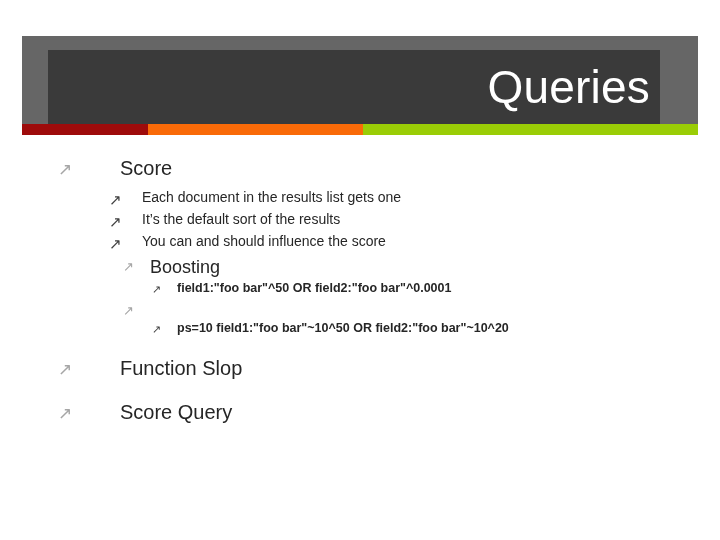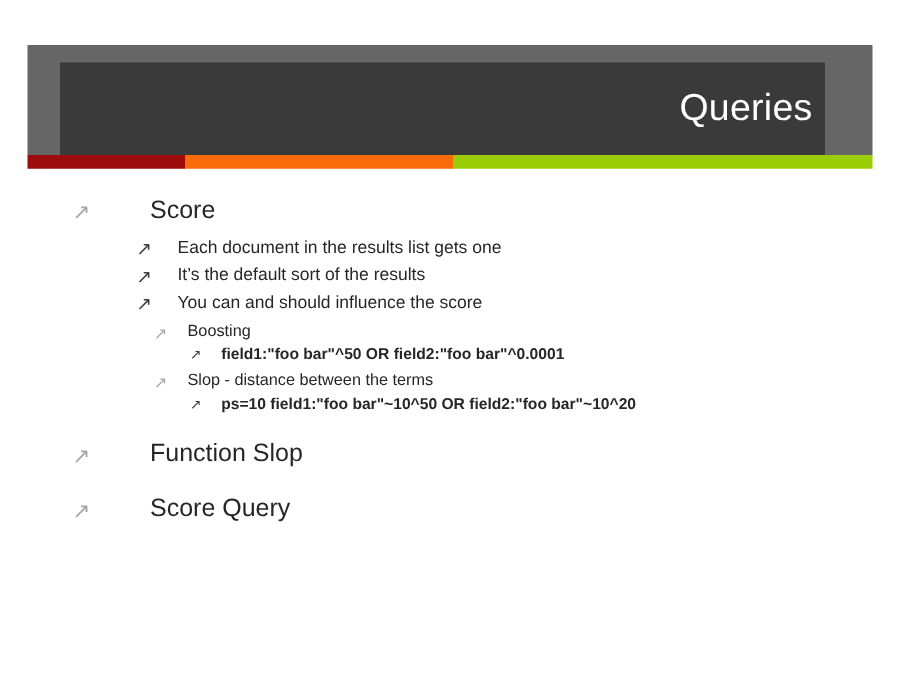--- a/index.html
+++ b/index.html
@@ -44,21 +44,21 @@
   .slide-title {
     position: absolute;
     left: 48px;
     top: 50px;
     width: 602px;
     height: 74px;
     display: flex;
     align-items: center;
     justify-content: flex-end;
     color: #ffffff;
-    font-size: 30px;
+    font-size: 46px;
     font-weight: 400;
     letter-spacing: 0.2px;
     line-height: 1;
     white-space: nowrap;
   }
 
   
   .accent-bar {
     position: absolute;
     left: 22px;
@@ -140,21 +140,21 @@
   }
   .lvl3 .bullet-glyph {
     color: #a6a6a6;
     font-size: 13px;
     width: 27px;
     position: relative;
     top: 2px;
   }
   .lvl3 .bullet-text {
     color: #262626;
-    font-size: 13px;
+    font-size: 18px;
   }
 
   
   .lvl4 {
     padding-left: 152px;
     margin-bottom: 6px;
   }
   .lvl4 .bullet-glyph {
     color: #3f3f3f;
     font-size: 11px;
@@ -218,21 +218,20 @@
       <span class="bullet-text">Boosting</span>
     </div>
 
     <div class="bullet-row lvl4 row-field1">
       <span class="bullet-glyph">↗</span>
       <span class="bullet-text">field1:"foo bar"^50 OR field2:"foo bar"^0.0001</span>
     </div>
 
     <div class="bullet-row lvl3 row-slop">
       <span class="bullet-glyph">↗</span>
-      <span class="bullet-text">Slop - distance between the terms</span>
     </div>
 
     <div class="bullet-row lvl4">
       <span class="bullet-glyph">↗</span>
       <span class="bullet-text">ps=10 field1:"foo bar"~10^50 OR field2:"foo bar"~10^20</span>
     </div>
 
     <div class="bullet-row lvl1 gap-before-lvl1">
       <span class="bullet-glyph">↗</span>
       <span class="bullet-text">Function Slop</span>

